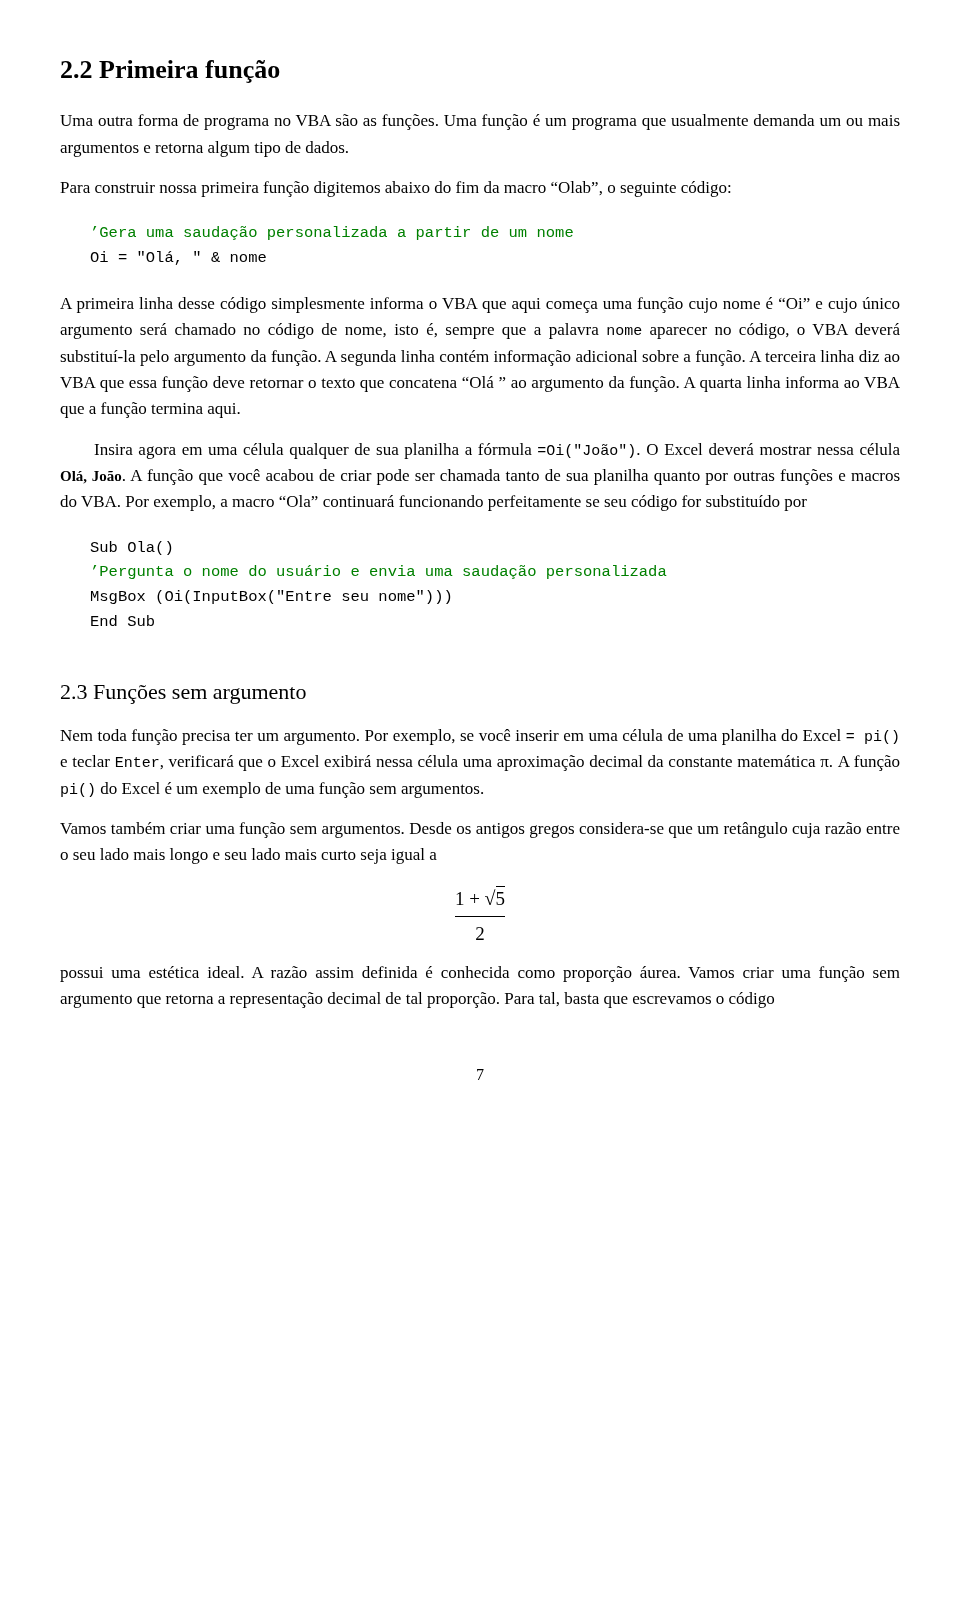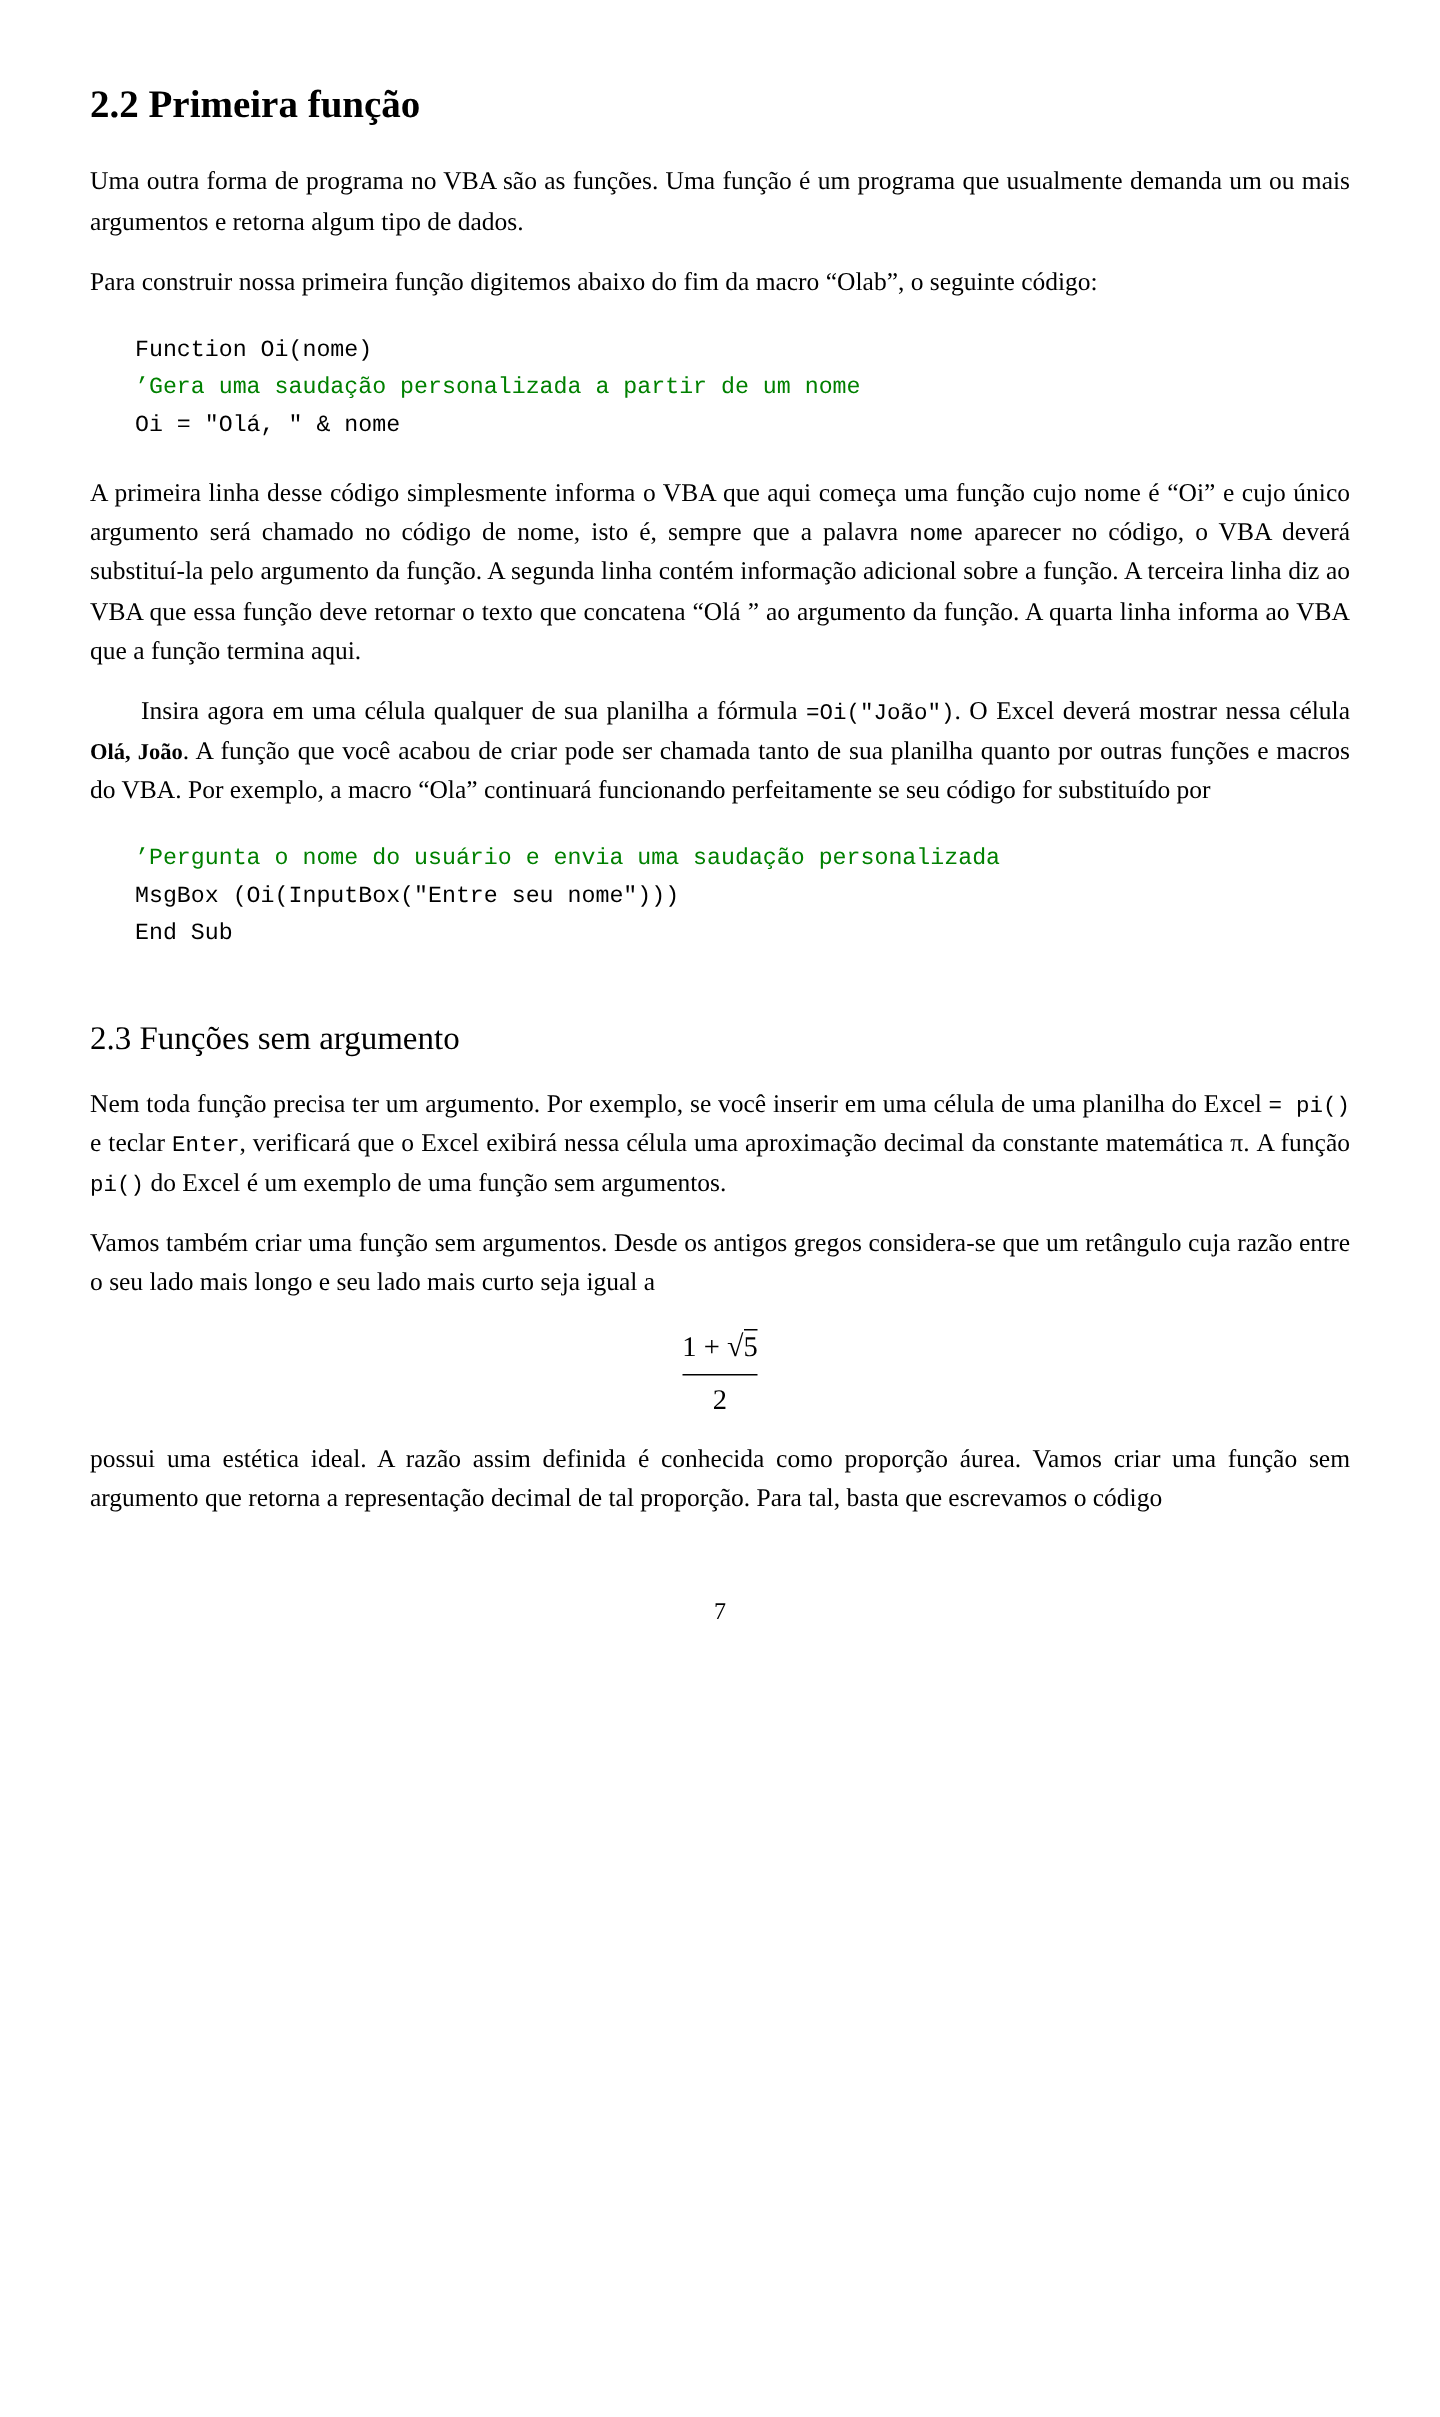--- a/index.html
+++ b/index.html
@@ -95,34 +95,34 @@
 </head>
 <body>
 
 <h2>2.2 Primeira função</h2>
 
 <p>Uma outra forma de programa no VBA são as funções. Uma função é um programa que usualmente demanda um ou mais argumentos e retorna algum tipo de dados.</p>
 
 <p>Para construir nossa primeira função digitemos abaixo do fim da macro “Olab”, o seguinte código:</p>
 
 <div class="code-block">
-  <div><span>Function Oi(nome)</span></div>
   <div><span class="comment">’Gera uma saudação personalizada a partir de um nome</span></div>
   <div><span>Oi = "Olá, " &amp; nome</span></div>
 </div>
 
 <p>
   <span>A primeira linha desse código simplesmente informa o VBA que aqui começa uma função cujo nome é “Oi” e cujo único argumento será chamado no código de nome, isto é, sempre que a palavra </span><span class="code-inline">nome</span><span> aparecer no código, o VBA deverá substituí-la pelo argumento da função. A segunda linha contém informação adicional sobre a função. A terceira linha diz ao VBA que essa função deve retornar o texto que concatena “Olá ” ao argumento da função. A quarta linha informa ao VBA que a função termina aqui.</span>
 </p>
 
 <p class="text-indent">
   <span>Insira agora em uma célula qualquer de sua planilha a fórmula </span><span class="code-inline">=Oi("João")</span><span>. O Excel deverá mostrar nessa célula </span><span class="bold-mono">Olá, João</span><span>. A função que você acabou de criar pode ser chamada tanto de sua planilha quanto por outras funções e macros do VBA. Por exemplo, a macro “Ola” continuará funcionando perfeitamente se seu código for substituído por</span>
 </p>
 
 <div class="code-block">
+  <div><span>Sub Ola()</span></div>
   <div><span class="comment">’Pergunta o nome do usuário e envia uma saudação personalizada</span></div>
   <div><span>MsgBox (Oi(InputBox("Entre seu nome")))</span></div>
   <div><span>End Sub</span></div>
 </div>
 
 <h3>2.3 Funções sem argumento</h3>
 
 <p>
   <span>Nem toda função precisa ter um argumento. Por exemplo, se você inserir em uma célula de uma planilha do Excel </span><span class="code-inline">= pi()</span><span> e teclar </span><span class="code-inline">Enter</span><span>, verificará que o Excel exibirá nessa célula uma aproximação decimal da constante matemática π. A função </span><span class="code-inline">pi()</span><span> do Excel é um exemplo de uma função sem argumentos.</span>
 </p>

